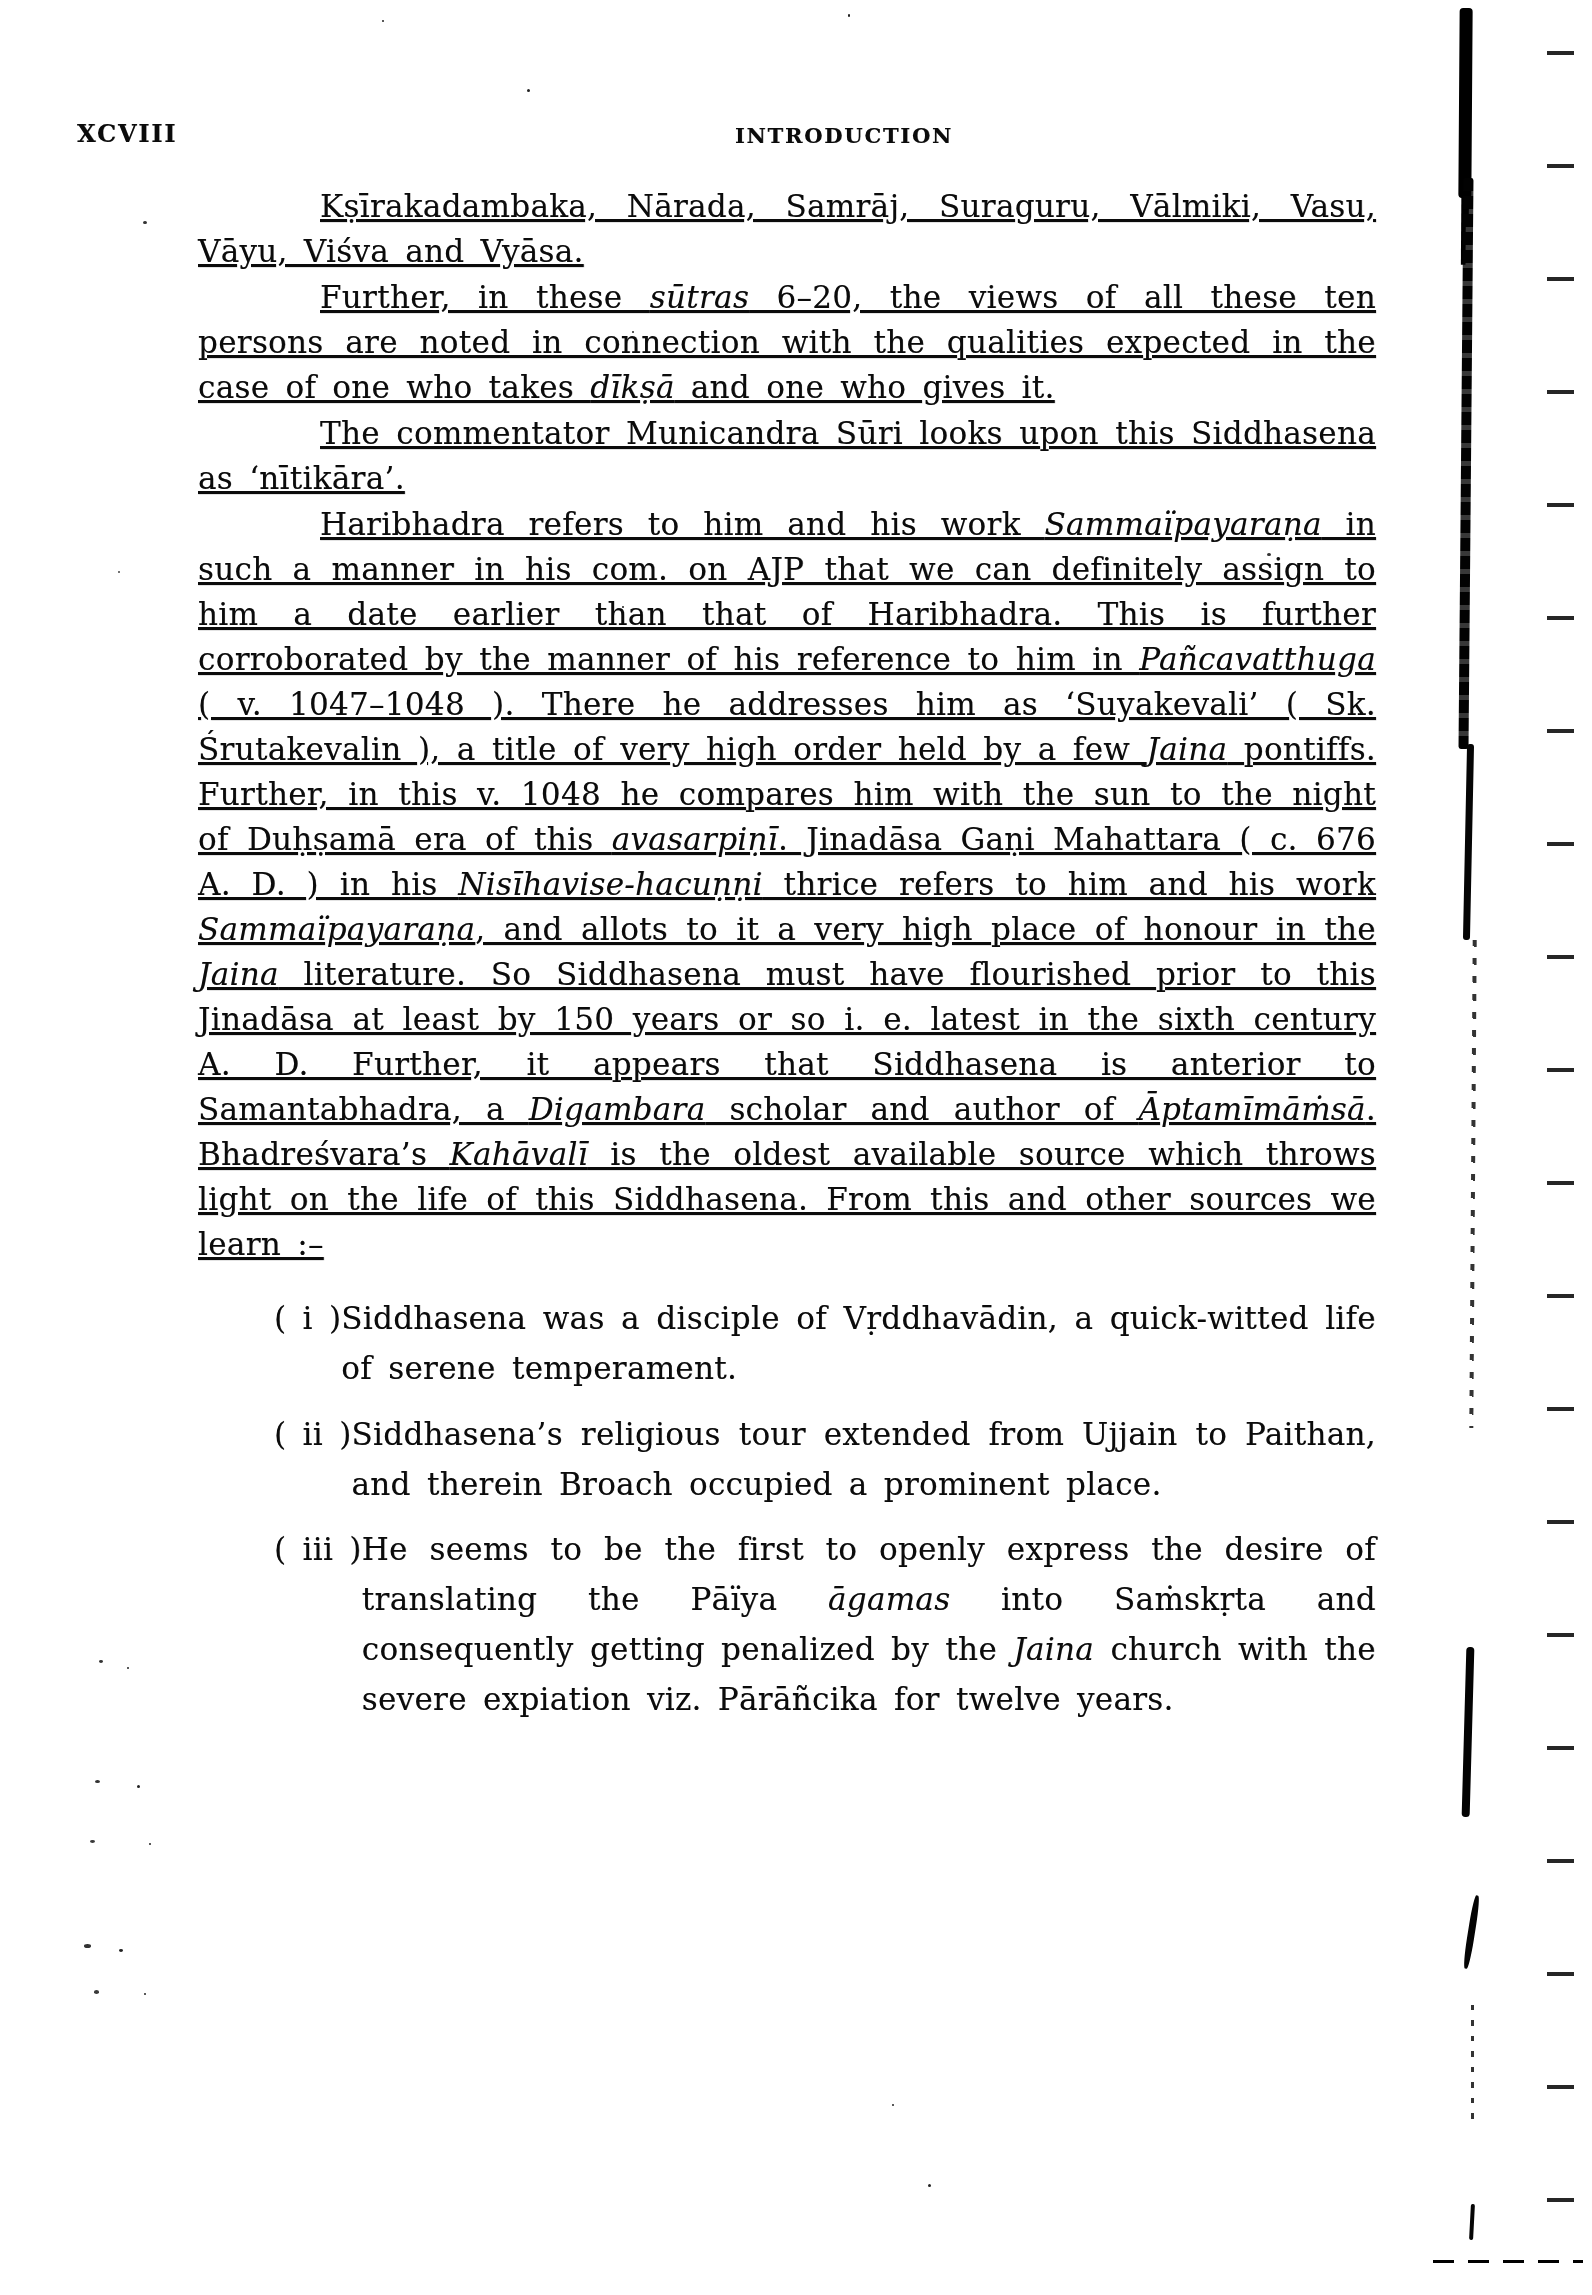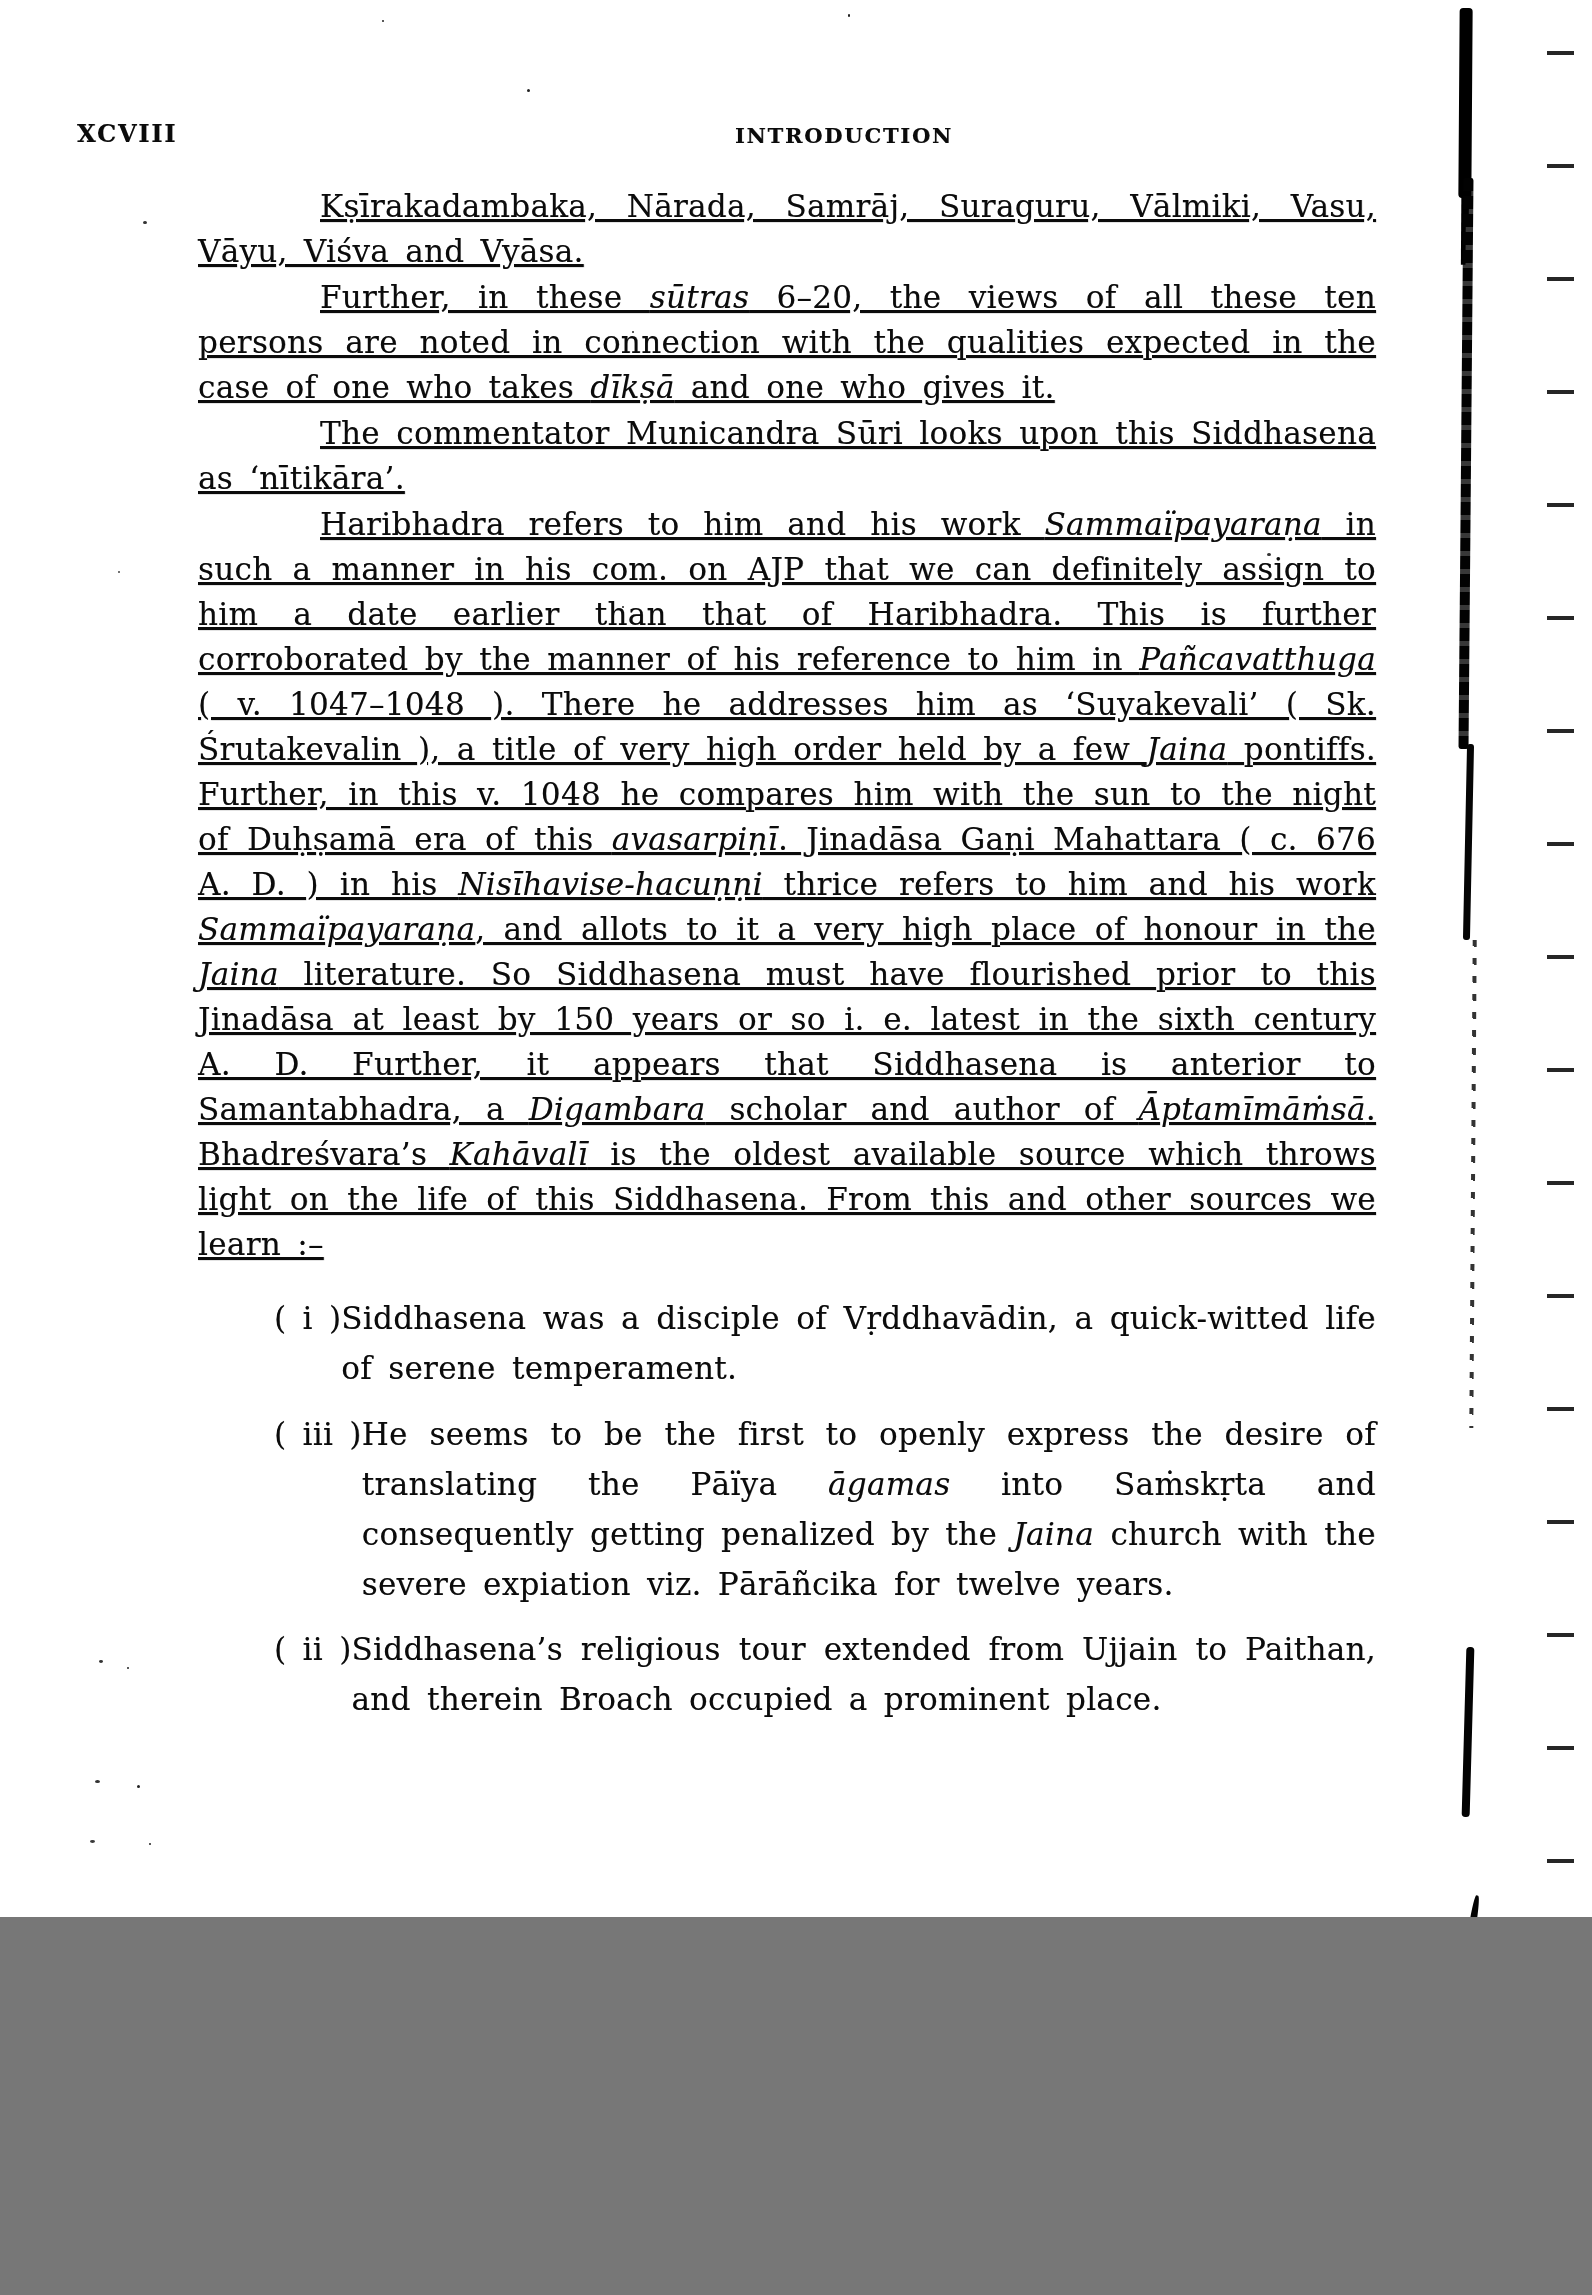--- a/index.html
+++ b/index.html
@@ -1,18 +1,18 @@
 <!DOCTYPE html>
 <html style="font-size:9.5px"><head>
 <meta charset="utf-8">
 <style>
   html,body{margin:0;padding:0;background:#777;}
   .page{
     position:relative;
-    width:1592px;height:1917px;
+    width:1592px;height:2295px;
     margin:0 auto;
     background:#ffffff;
     overflow:hidden;
     font-family:"DejaVu Serif","Liberation Serif",serif;
     color:#0b0b0b;
   }
   
   .page-num{
     position:absolute;top:119px;left:77px;
     font-size:24px;font-weight:700;letter-spacing:1.8px;
@@ -143,26 +143,26 @@
     <p class="para"><span>Further, in these </span><i>sūtras</i><span> 6–20, the views of all these ten persons are noted in connection with the qualities expected in the case of one who takes </span><i>dīkṣā</i><span> and one who gives it.</span></p>
     <p class="para"><span>The commentator Municandra Sūri looks upon this Siddhasena as ‘nītikāra’.</span></p>
     <p class="para"><span>Haribhadra refers to him and his work </span><i>Sammaïpayaraṇa</i><span> in such a manner in his com. on AJP that we can definitely assign to him a date earlier than that of Haribhadra. This is further corroborated by the manner of his reference to him in </span><i>Pañcavatthuga</i><span> ( v. 1047–1048 ).  There he addresses him as ‘Suyakevali’ ( Sk. Śrutakevalin ), a title of very high order held by a few </span><i>Jaina</i><span> pontiffs.  Further, in this v. 1048 he compares him with the sun to the night of Duḥṣamā era of this </span><i>avasarpiṇī</i><span>.  Jinadāsa Gaṇi Mahattara ( c. 676 A. D. ) in his </span><i>Nisīhavise-hacuṇṇi</i><span> thrice refers to him and his work </span><i>Sammaïpayaraṇa</i><span>, and allots to it a very high place of honour in the </span><i>Jaina</i><span> literature.  So Siddhasena must have flourished prior to this Jinadāsa at least by 150 years or so i. e. latest in the sixth century A. D.  Further, it appears that Siddhasena is anterior to Samantabhadra, a </span><i>Digambara</i><span> scholar and author of </span><i>Āptamīmāṁsā</i><span>.  Bhadreśvara’s </span><i>Kahāvalī</i><span> is the oldest available source which throws light on the life of this Siddhasena.  From this and other sources we learn :–</span></p>
 
     <div class="doc-list">
       <div class="list-item">
         <span class="list-marker">( i )</span>
         <div class="list-text"><span>Siddhasena was a disciple of Vṛddhavādin, a quick-witted life of serene temperament.</span></div>
       </div>
       <div class="list-item">
+        <span class="list-marker">( ii )</span>
+        <div class="list-text"><span>Siddhasena’s religious tour extended from Ujjain to Paithan, and therein Broach occupied a prominent place.</span></div>
+      </div>
+      <div class="list-item">
         <span class="list-marker">( iii )</span>
         <div class="list-text"><span>He seems to be the first to openly express the desire of translating the Pāïya </span><i>āgamas</i><span> into Saṁskṛta and consequently getting penalized by the </span><i>Jaina</i><span> church with the severe expiation viz. Pārāñcika for twelve years.</span></div>
-      </div>
-      <div class="list-item">
-        <span class="list-marker">( ii )</span>
-        <div class="list-text"><span>Siddhasena’s religious tour extended from Ujjain to Paithan, and therein Broach occupied a prominent place.</span></div>
       </div>
     </div>
   </div>
 
   <div class="artifact binding-head"></div>
   <div class="artifact binding-line"></div>
   <div class="artifact binding-mid"></div>
   <div class="artifact binding-dots"></div>
   <div class="artifact binding-seg2"></div>
   <div class="artifact binding-hook"></div>

